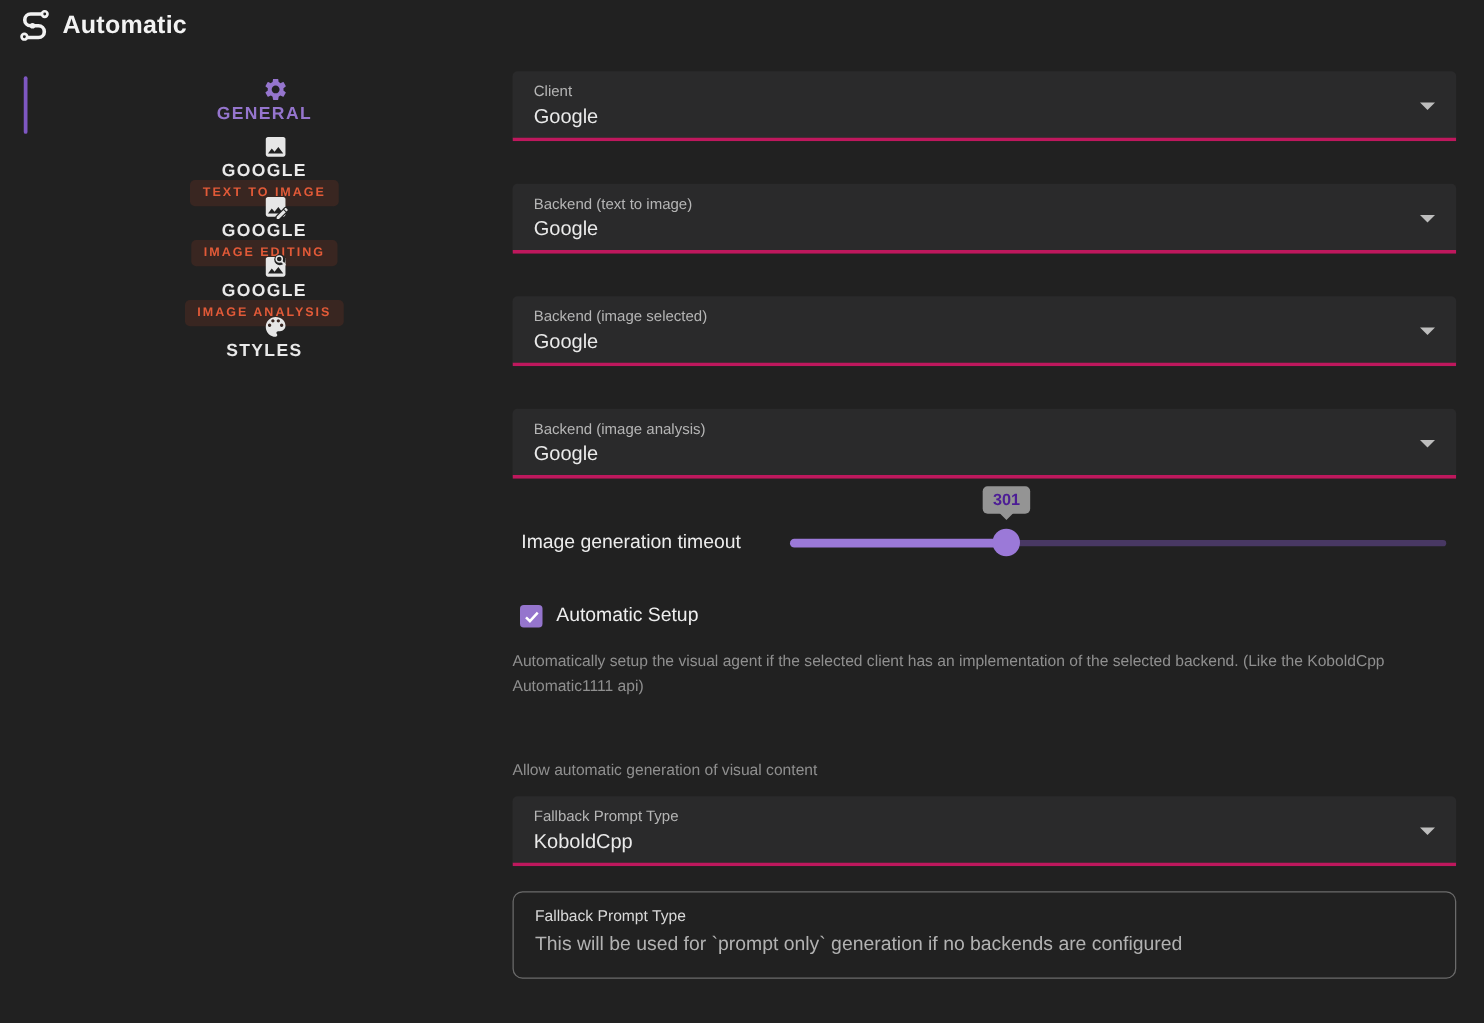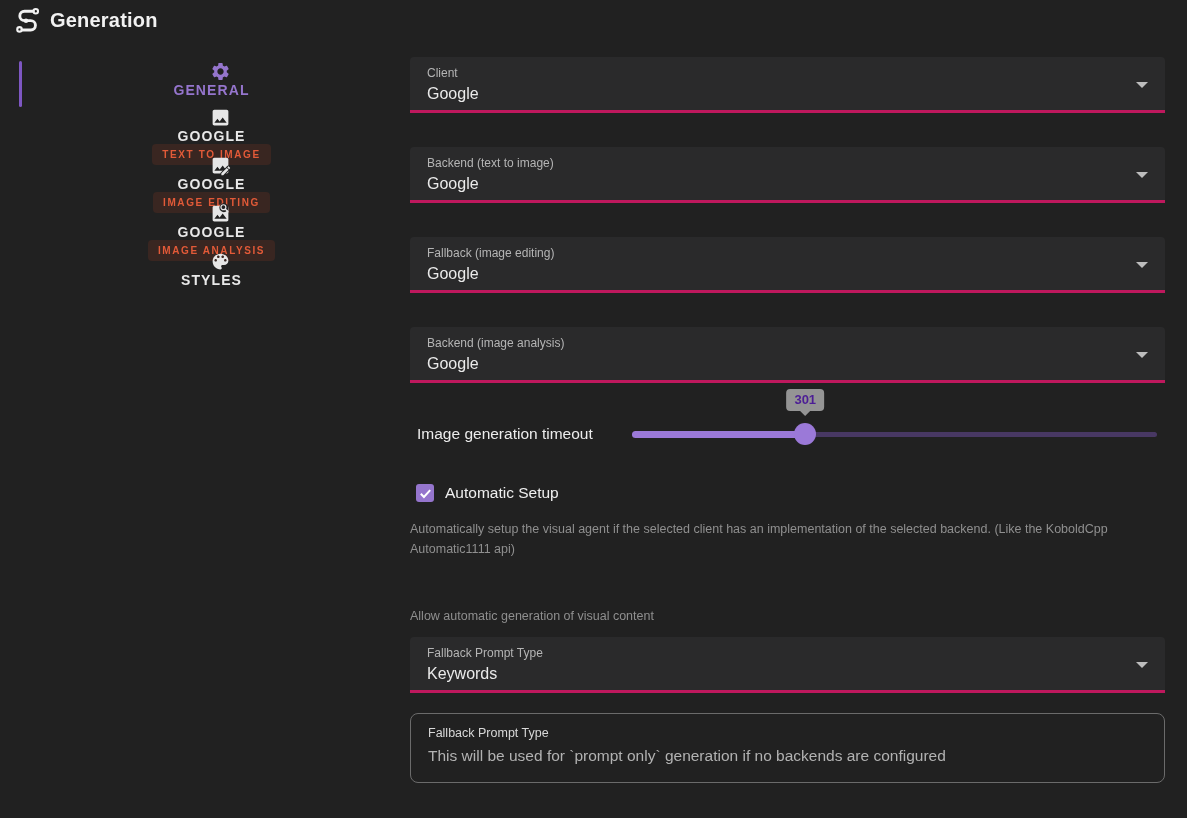--- a/index.html
+++ b/index.html
@@ -74,21 +74,21 @@
 
   <div class="header">
     <span class="logo">
       <svg viewBox="0 0 24 24" width="30" height="30" fill="none" stroke="currentColor">
         <circle cx="19" cy="5" r="1.8" stroke-width="1.7"></circle>
         <circle cx="6" cy="19.5" r="1.8" stroke-width="1.7"></circle>
         <path d="M17 5h-7a3.75 3.75 0 0 0 0 7.5h5a3.75 3.75 0 0 1 0 7.5H8" stroke-width="2.3" stroke-linecap="round"></path>
         <circle cx="11.2" cy="12.5" r="1.8" fill="currentColor" stroke="none"></circle>
       </svg>
     </span>
-    <h1 class="app-title">Generation</h1>
+    <h1 class="app-title">Automatic</h1>
   </div>
 
   <nav class="sidebar">
 
     <div class="nav-item active" style="top:3px">
       <span class="indicator"></span>
       <span class="nav-icon">
         <svg viewBox="0 0 24 24" width="21" height="21" fill="currentColor">
             <path d="M19.14 12.94c.04-.3.06-.61.06-.94 0-.32-.02-.64-.07-.94l2.03-1.58a.49.49 0 0 0 .12-.61l-1.92-3.32a.488.488 0 0 0-.59-.22l-2.39.96c-.5-.38-1.03-.7-1.62-.94l-.36-2.54a.484.484 0 0 0-.48-.41h-3.84c-.24 0-.43.17-.47.41l-.36 2.54c-.59.24-1.13.57-1.62.94l-2.39-.96c-.22-.08-.47 0-.59.22L2.74 8.87c-.12.21-.08.47.12.61l2.03 1.58c-.05.3-.09.63-.09.94s.02.64.07.94l-2.03 1.58a.49.49 0 0 0-.12.61l1.92 3.32c.12.22.37.29.59.22l2.39-.96c.5.38 1.03.7 1.62.94l.36 2.54c.05.24.24.41.48.41h3.84c.24 0 .44-.17.47-.41l.36-2.54c.59-.24 1.13-.56 1.62-.94l2.39.96c.22.08.47 0 .59-.22l1.92-3.32c.12-.22.07-.47-.12-.61l-2.01-1.58zM12 15.6c-1.98 0-3.6-1.62-3.6-3.6s1.62-3.6 3.6-3.6 3.6 1.62 3.6 3.6-1.62 3.6-3.6 3.6z"></path>
           </svg>
@@ -156,21 +156,21 @@
       <span class="arrow"></span>
     </div>
 
     <div class="select-field" style="top:147px">
       <span class="f-label">Backend (text to image)</span>
       <span class="f-value">Google</span>
       <span class="arrow"></span>
     </div>
 
     <div class="select-field" style="top:237px">
-      <span class="f-label">Fallback (image editing)</span>
+      <span class="f-label">Backend (image selected)</span>
       <span class="f-value">Google</span>
       <span class="arrow"></span>
     </div>
 
     <div class="select-field" style="top:327px">
       <span class="f-label">Backend (image analysis)</span>
       <span class="f-value">Google</span>
       <span class="arrow"></span>
     </div>
 
@@ -193,21 +193,21 @@
       <span class="check-label">Automatic Setup</span>
     </div>
 
     <p class="helper" style="top:519px">Automatically setup the visual agent if the selected client has an implementation of the selected backend. (Like the KoboldCpp Automatic1111 api)</p>
 
 
     <p class="helper" style="top:606px">Allow automatic generation of visual content</p>
 
     <div class="select-field" style="top:637px">
       <span class="f-label">Fallback Prompt Type</span>
-      <span class="f-value">Keywords</span>
+      <span class="f-value">KoboldCpp</span>
       <span class="arrow"></span>
     </div>
 
     <div class="outlined-field" style="top:713px">
       <span class="o-label">Fallback Prompt Type</span>
       <span class="o-value">This will be used for `prompt only` generation if no backends are configured</span>
     </div>
 
   </main>
 </div>

